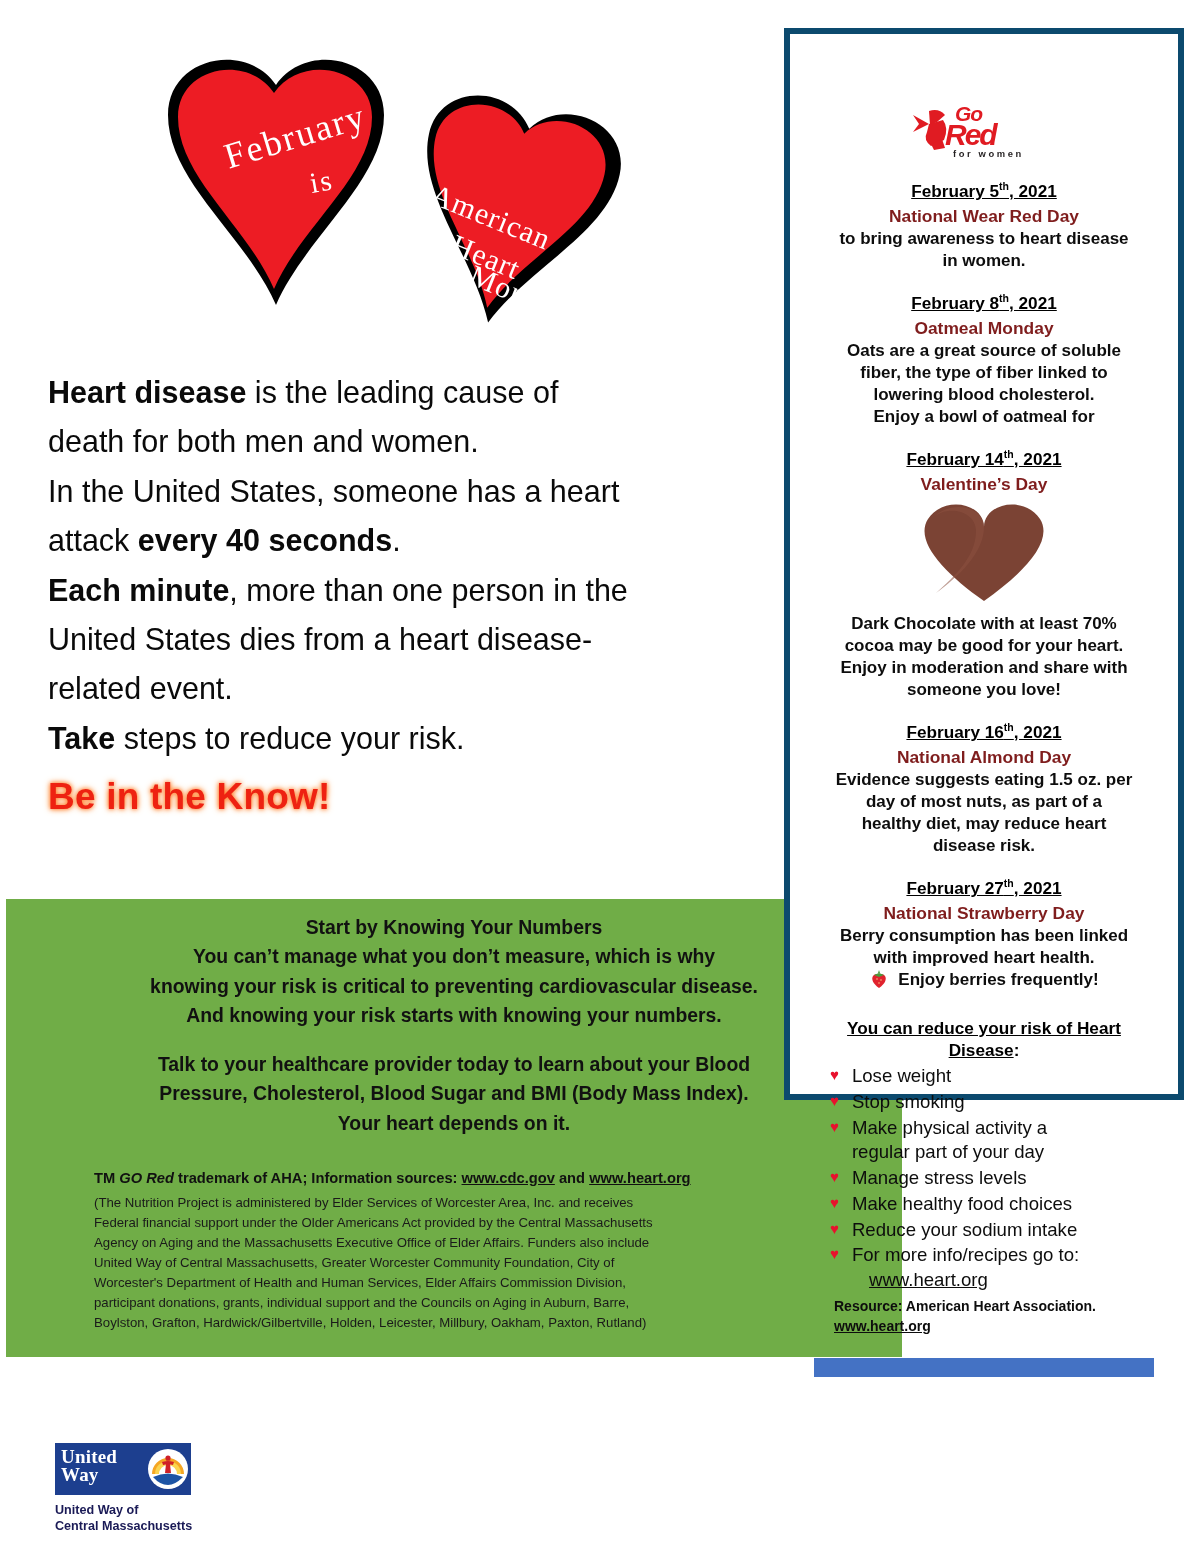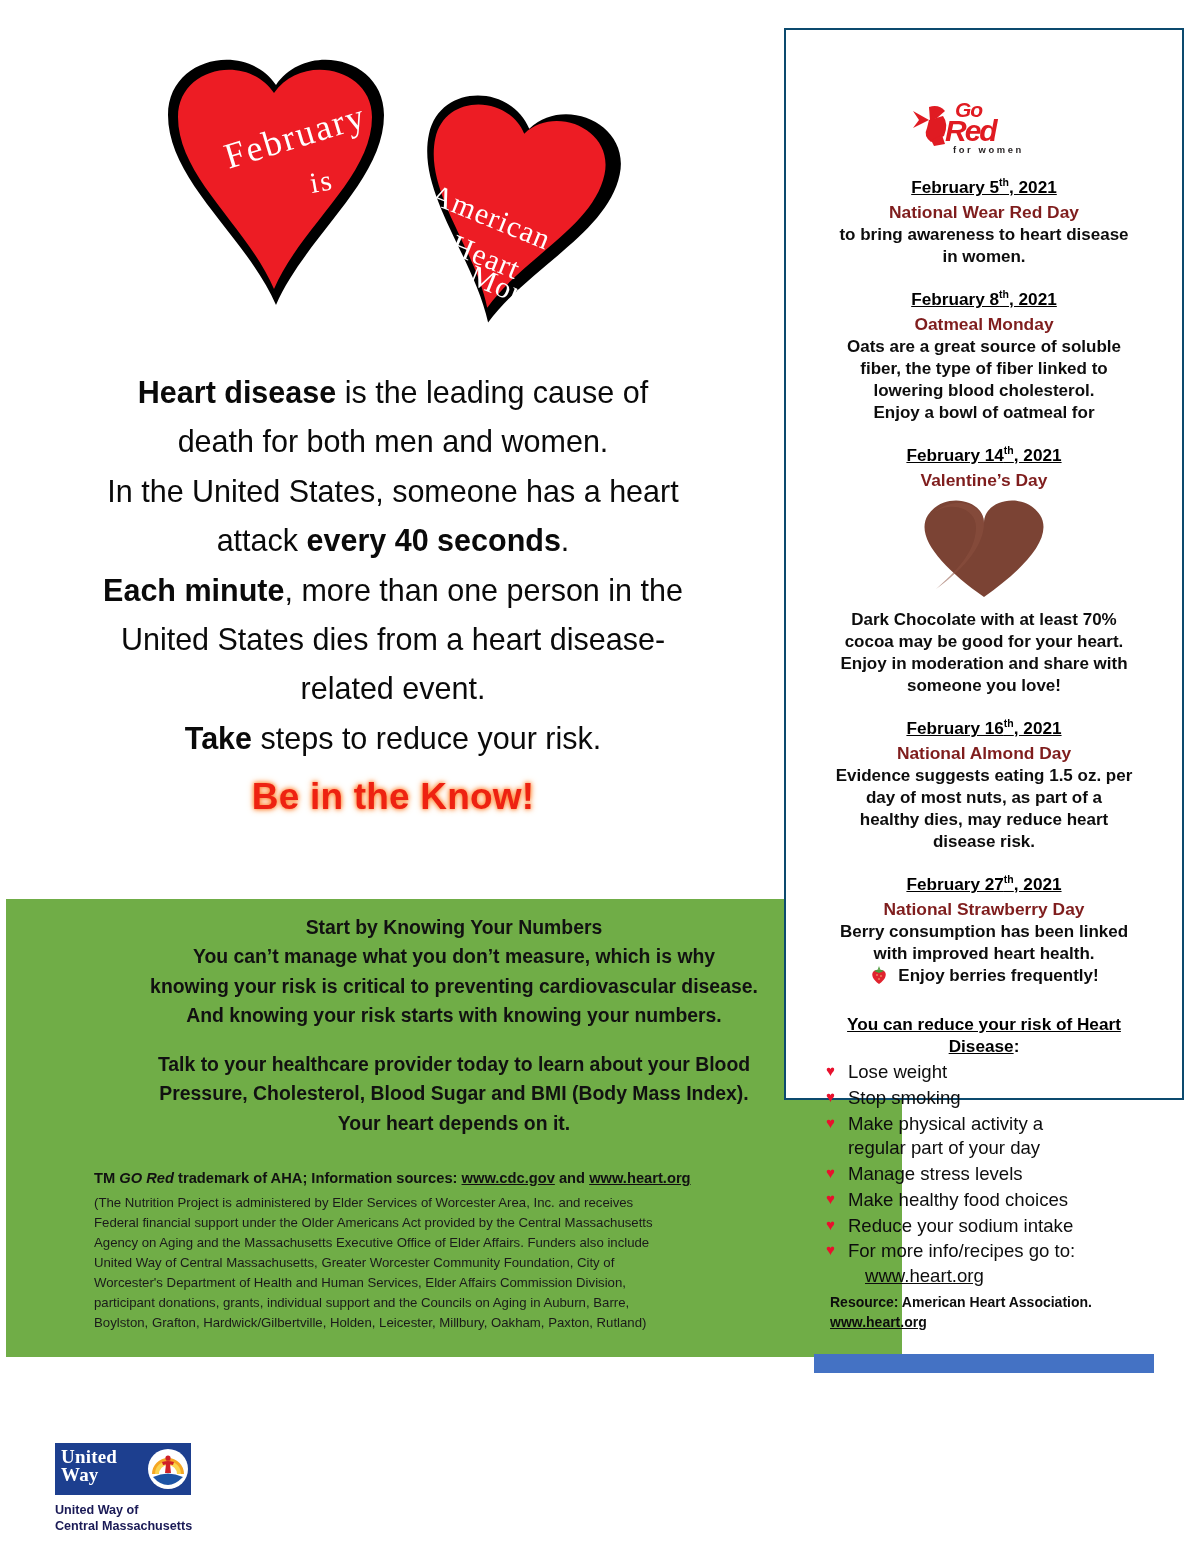--- a/index.html
+++ b/index.html
@@ -37,21 +37,20 @@
   .ht-is   { left: 160px; top: 130px; font-size: 29px; transform: rotate(-10deg); letter-spacing: 2px; }
   .ht-amer { left: 278px; top: 165px; font-size: 30px; transform: rotate(22deg); letter-spacing: 1px; }
   .ht-hrt  { left: 300px; top: 205px; font-size: 30px; transform: rotate(22deg); letter-spacing: 1px; }
   .ht-mon  { left: 318px; top: 238px; font-size: 30px; transform: rotate(22deg); letter-spacing: 1px; }
 
   
   .statement {
     position: absolute;
     left: 48px; top: 368px;
     width: 690px;
-    text-align: center;
     font-size: 30.5px;
     line-height: 1.62;
     color: #0a0a0a;
     font-weight: 400;
   }
   .statement b { font-weight: 700; }
   .know-line {
     margin-top: 4px;
     font-size: 37px;
     font-weight: 700;
@@ -121,21 +120,21 @@
     font-weight: 700;
     color: #1a1a56;
     line-height: 1.28;
   }
 
   
   .sidebar {
     position: absolute;
     left: 784px; top: 28px;
     width: 400px; height: 1072px;
-    border: 2px solid #0c4a6e;
+    border: 6px solid #0c4a6e;
     background: #ffffff;
     padding: 0 14px;
   }
 
   
   .gored { margin: 70px auto 0 auto; width: 150px; height: 56px; position: relative; }
   .gored-word {
     position: absolute; left: 46px; top: -2px;
     color: #e01b22;
     font-family: "Liberation Sans", sans-serif;
@@ -343,21 +342,21 @@
       <div>someone you love!</div>
     </div>
   </div>
 
   <div class="entry">
     <div class="entry-date"><span>February 16</span><sup>th</sup><span>, 2021</span></div>
     <div class="entry-name">National Almond Day</div>
     <div class="entry-body">
       <div>Evidence suggests eating 1.5 oz. per</div>
       <div>day of most nuts, as part of a</div>
-      <div>healthy dies, may reduce heart</div>
+      <div>healthy diet, may reduce heart</div>
       <div>disease risk.</div>
     </div>
   </div>
 
   <div class="entry">
     <div class="entry-date"><span>February 27</span><sup>th</sup><span>, 2021</span></div>
     <div class="entry-name">National Strawberry Day</div>
     <div class="entry-body">
       <div>Berry consumption has been linked</div>
       <div>with improved heart health.</div>

